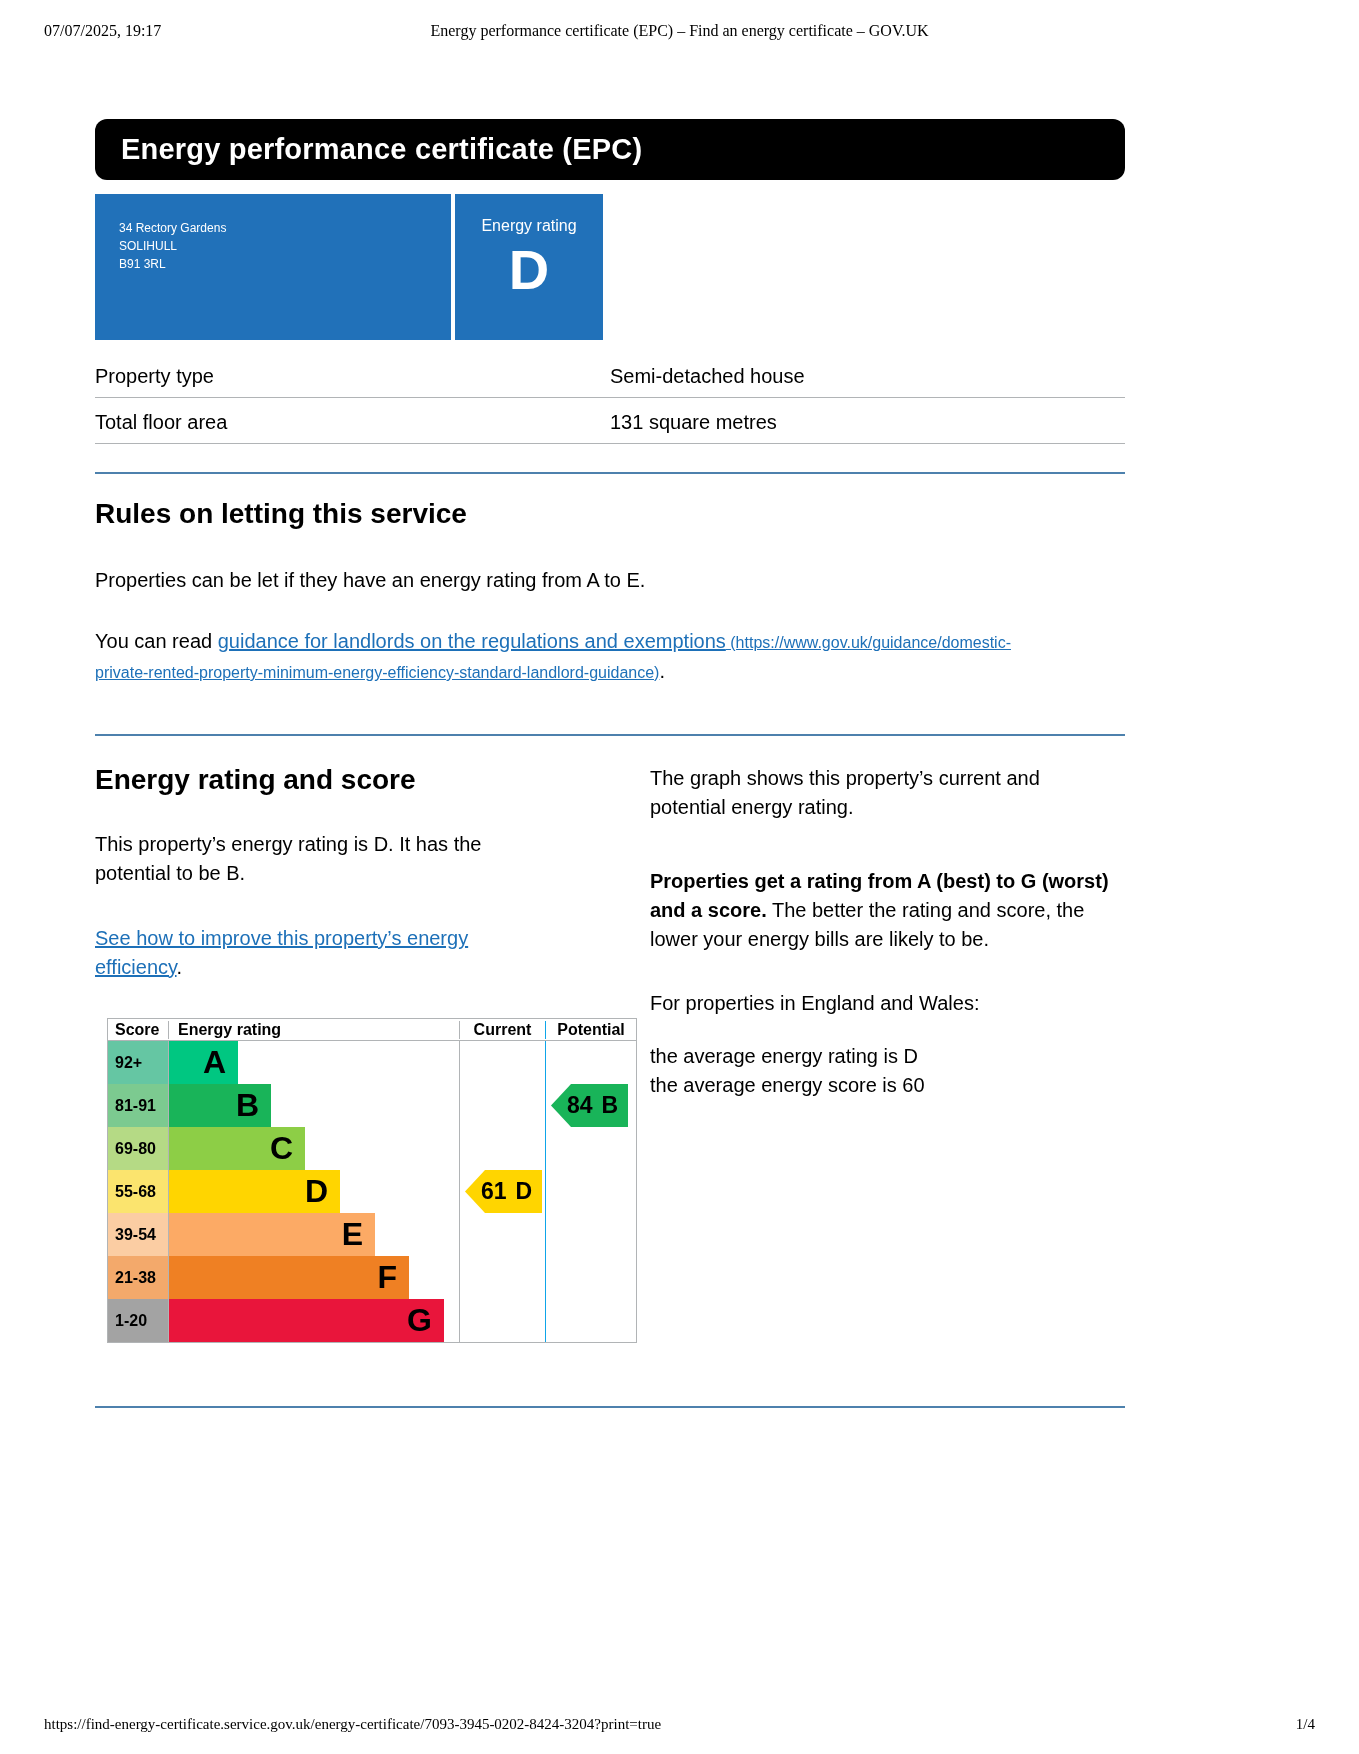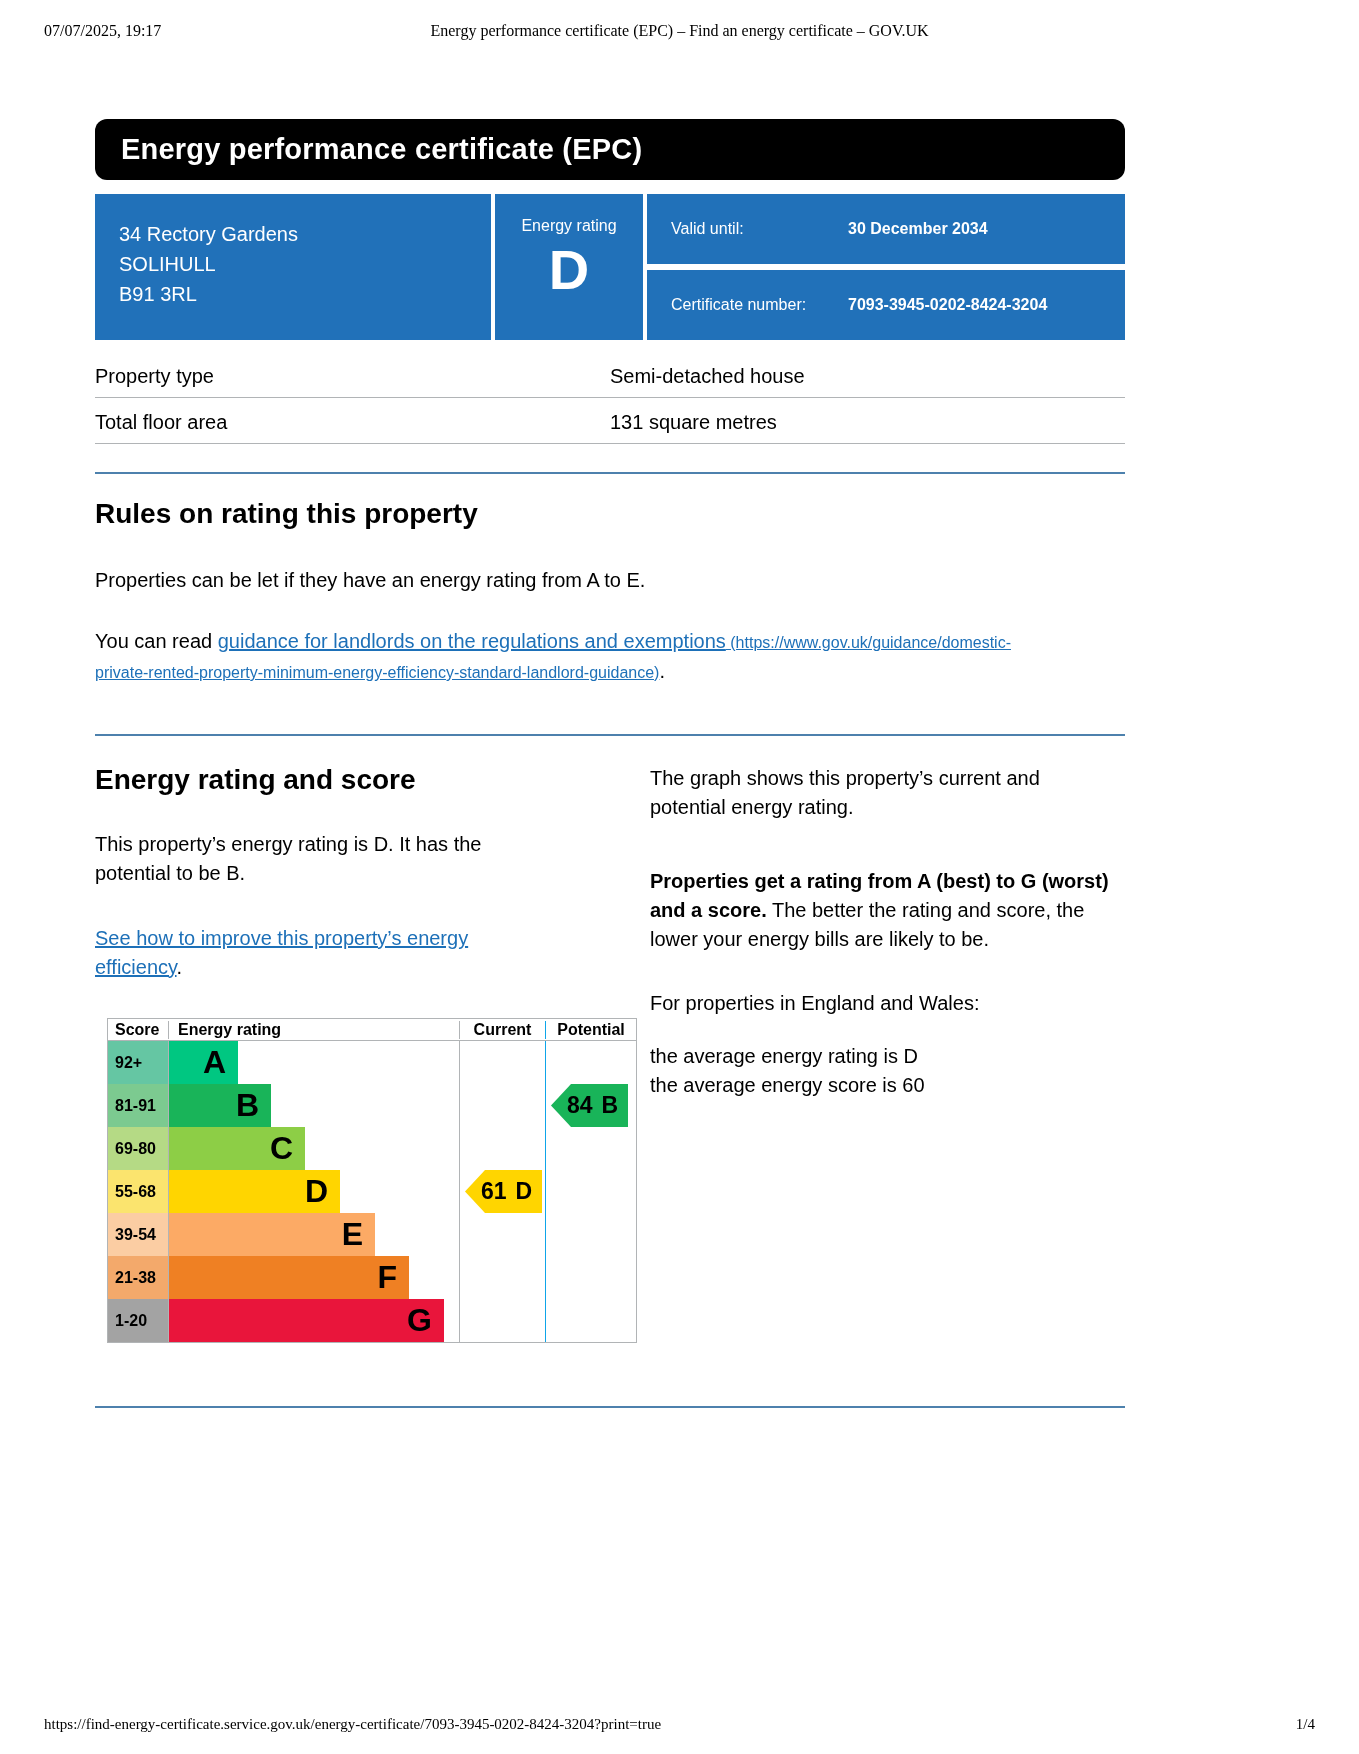--- a/index.html
+++ b/index.html
@@ -17,21 +17,21 @@
   .print-footer .pg { position:absolute; right:44px; top:0; }
 
   
   .content { position:absolute; left:95px; top:119px; width:1030px; }
 
   .banner { height:61px; background:#000; color:#fff; display:flex; align-items:center; padding-left:26px;border-radius:12px; }
   .banner h1 { font-size:29px; font-weight:bold; letter-spacing:0.2px; }
 
   .summary-row { margin-top:14px; height:146px; display:flex; gap:4px; }
   .bluebox { background:#2171b9; color:#fff; }
-  .box-address { width:396px; padding:25px 0 0 24px; font-size:20px; line-height:1.5; }
+  .box-address { width:356px; padding:25px 0 0 24px; font-size:12px; line-height:1.5; }
   .box-rating { width:148px; text-align:center; padding-top:23px; font-size:16px; }
   .box-rating .big-letter { font-size:56px; font-weight:bold; line-height:1.1; margin-top:4px; }
   .box-validity { flex:1; display:flex; flex-direction:column; gap:6px; background:#fff; }
   .box-validity .vrow { flex:1; display:flex; align-items:center; padding-left:24px; font-size:16px; }
   .box-validity .vrow .lbl { width:177px; }
   .box-validity .vrow .val { font-weight:bold; }
 
   .property-table { margin-top:12px; font-size:20px; }
   .prow { display:flex; padding:13px 0 9px 0; border-bottom:1px solid #b1b4b6; }
   .prow .plabel { width:515px; }
@@ -100,46 +100,36 @@
     <div class="summary-row">
       <div class="bluebox box-address">
         <div>34 Rectory Gardens</div>
         <div>SOLIHULL</div>
         <div>B91 3RL</div>
       </div>
       <div class="bluebox box-rating">
         <div>Energy rating</div>
         <div class="big-letter">D</div>
       </div>
-      <div class="box-validity">
-        <div class="bluebox vrow">
-          <span class="lbl">Valid until:</span>
-          <span class="val">30 December 2034</span>
-        </div>
-        <div class="bluebox vrow">
-          <span class="lbl">Certificate number:</span>
-          <span class="val">7093-3945-0202-8424-3204</span>
-        </div>
-      </div>
     </div>
 
     <div class="property-table">
       <div class="prow">
         <span class="plabel">Property type</span>
         <span>Semi-detached house</span>
       </div>
       <div class="prow">
         <span class="plabel">Total floor area</span>
         <span>131 square metres</span>
       </div>
     </div>
 
     <hr class="rule rule-1">
 
-    <h2 class="h-rules">Rules on rating this property</h2>
+    <h2 class="h-rules">Rules on letting this service</h2>
     <p class="body-text p-can-let">Properties can be let if they have an energy rating from A to E.</p>
     <p class="body-text p-guidance"><span>You can read </span><span class="link">guidance for landlords on the regulations and exemptions</span><span class="link link-small"><span> (https://www.gov.uk/guidance/domestic-</span><br><span>private-rented-property-minimum-energy-efficiency-standard-landlord-guidance)</span></span><span>.</span></p>
 
     <hr class="rule rule-2">
 
     <div class="cols">
       <div class="col-left">
         <h2 class="h-score">Energy rating and score</h2>
         <p class="body-text p-intro">
           <span>This property’s energy rating is D. It has the</span><br>

